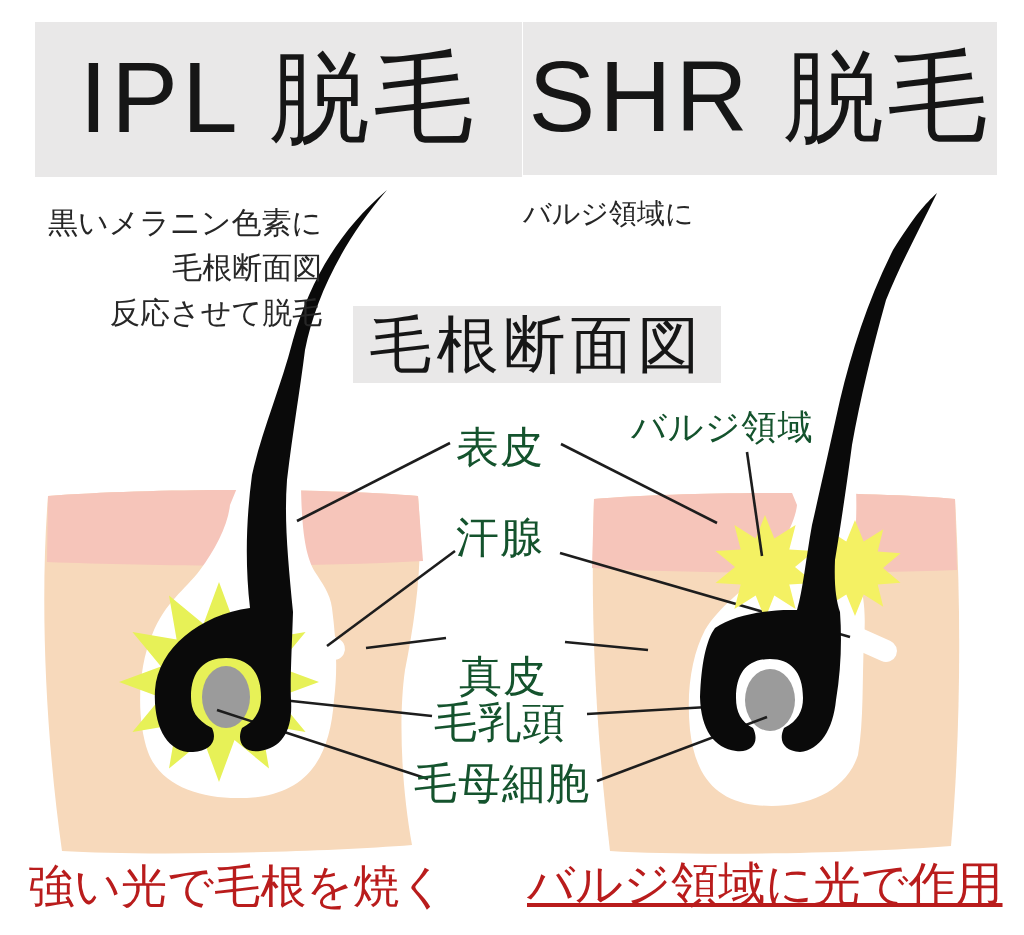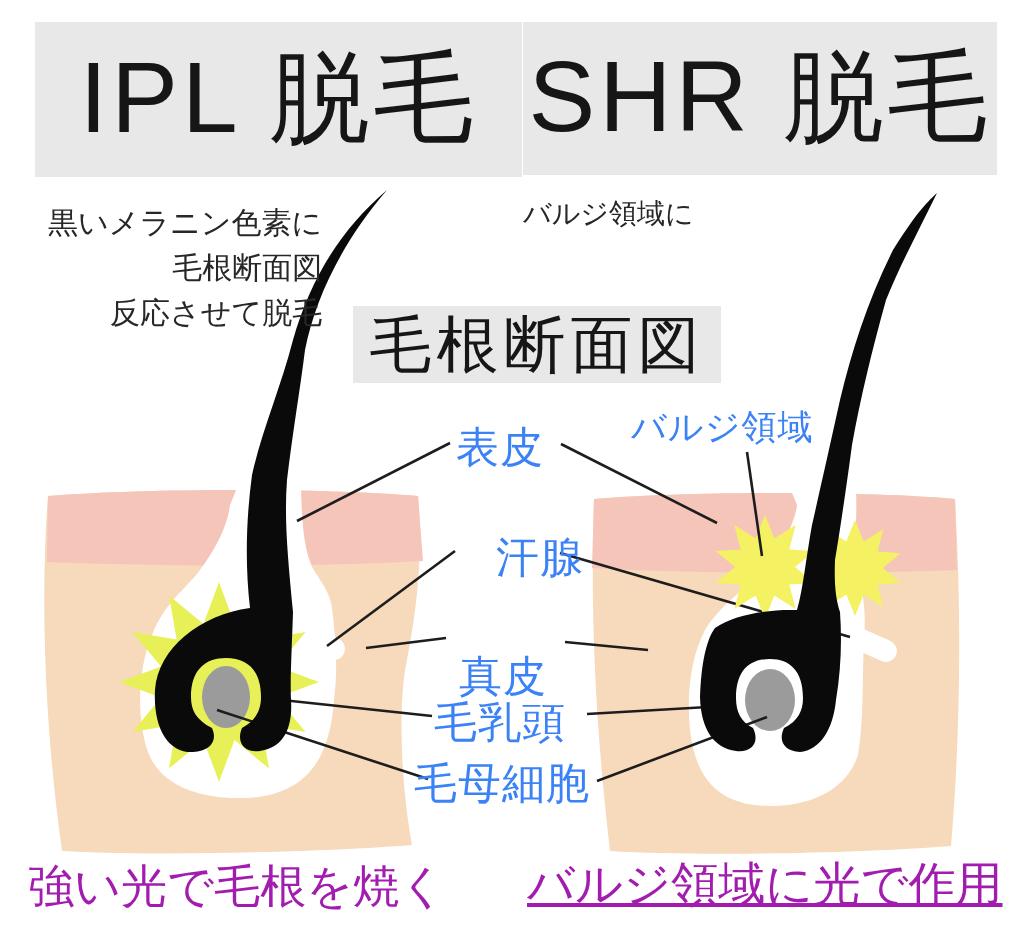--- a/index.html
+++ b/index.html
@@ -16,23 +16,23 @@
     display:flex;align-items:center;justify-content:center;
     font-weight:300;white-space:nowrap;color:#161616;
   }
   .hdr{font-size:100px;letter-spacing:4px;}
   .hdr-left{left:35px;top:22px;width:487px;height:155px;}
   .hdr-right{left:523px;top:22px;width:474px;height:153px;}
   .ttl{left:353px;top:306px;width:368px;height:77px;font-size:62px;letter-spacing:5px;}
   .desc{line-height:45px;font-size:30px;color:#272727;text-align:right;}
   .desc-left{left:48px;top:200px;}
   .desc-right{left:523px;top:194px;line-height:39px;font-size:28px;}
-  .lbl{font-size:43px;color:#3b82f6;letter-spacing:1px;}
+  .lbl{font-size:43px;color:#14532d;letter-spacing:1px;}
   .lbl-bulge{font-size:35px;}
-  .cap{font-size:46px;color:#a21caf;letter-spacing:0px;}
+  .cap{font-size:46px;color:#b91c1c;letter-spacing:0px;}
   .lbl-line{stroke-width:2.6px;}
   .hook{stroke-width:22px;stroke-linecap:round;fill:none;}
 </style>
 </head>
 <body>
 
 <div class="stage">
 
   <svg class="art" width="1024" height="935" viewBox="0 0 1024 935">
 
@@ -101,21 +101,21 @@
   <div class="txt desc desc-right">
     <div>バルジ領域に</div>
   </div>
 
   <div class="panel ttl">
     <span>毛根断面図</span>
   </div>
 
   <div class="txt lbl" style="left:456px;top:419px;">表皮</div>
   <div class="txt lbl lbl-bulge" style="left:631px;top:404px;">バルジ領域</div>
-  <div class="txt lbl" style="left:456px;top:529px;margin-left:40px;">汗腺</div>
+  <div class="txt lbl" style="left:456px;top:509px;">汗腺</div>
   <div class="txt lbl" style="left:459px;top:648px;">真皮</div>
   <div class="txt lbl" style="left:414px;top:755px;">毛母細胞</div>
   <div class="txt lbl" style="left:434px;top:694px;">毛乳頭</div>
 
   <div class="txt cap" style="left:28px;top:856px;">強い光で毛根を焼く</div>
   <div class="txt cap" style="left:527px;top:853px;font-size:47px;text-decoration:underline;">バルジ領域に光で作用</div>
 
 </div>
 
 </body></html>

